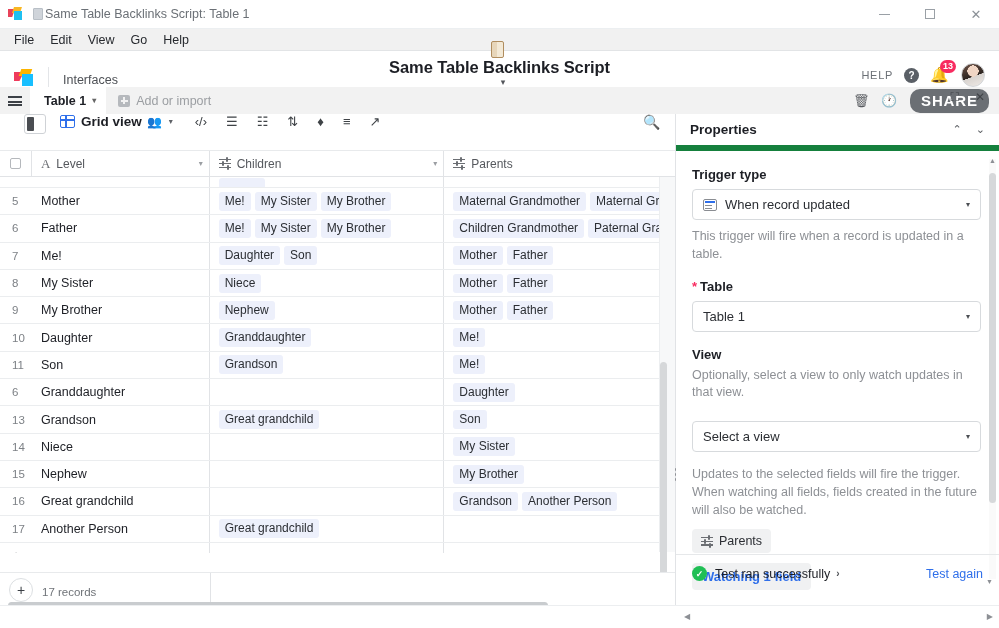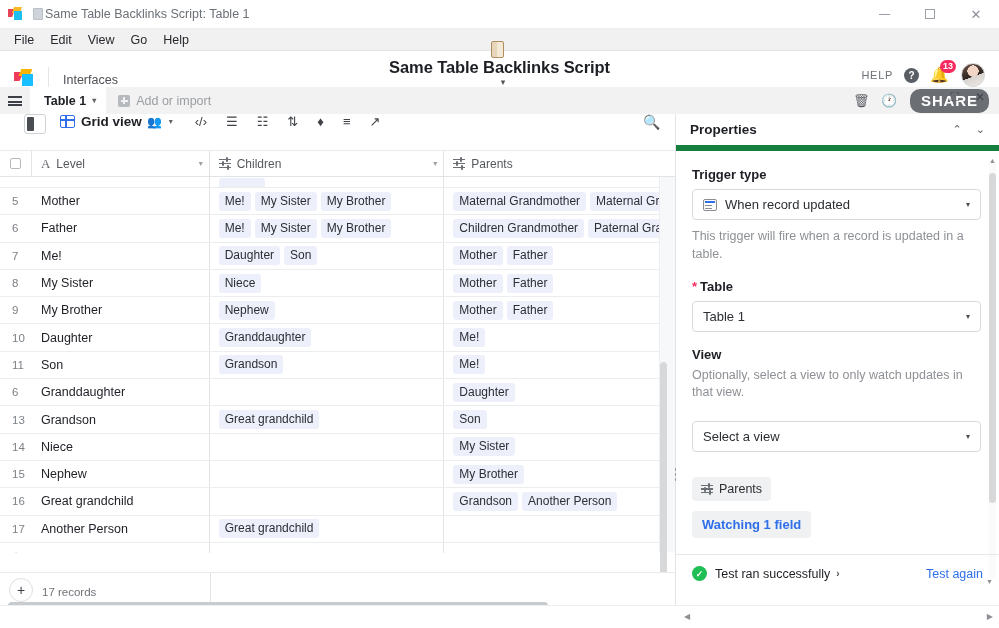--- a/index.html
+++ b/index.html
@@ -538,20 +538,21 @@
 
         <div class="sp16"></div>
         <div class="field-label">View</div>
         <div class="help-text" style="margin-top:-2px;margin-bottom:19px;">Optionally, select a view to only watch updates in that view.</div>
         <div class="select">
           <span class="ph">Select a view</span>
           <span class="caret">▾</span>
         </div>
 
         <div class="sp16"></div>
+        <div class="help-text" style="margin-top:-1px;">Updates to the selected fields will fire the trigger. When watching all fields, fields created in the future will also be watched.</div>
         <div class="sp10"></div>
         <div class="chip-field">
           <span class="fld-ico">
               <i></i>
               <i></i>
               <i></i>
               <b></b>
               <b></b>
               <b></b>
             </span>

